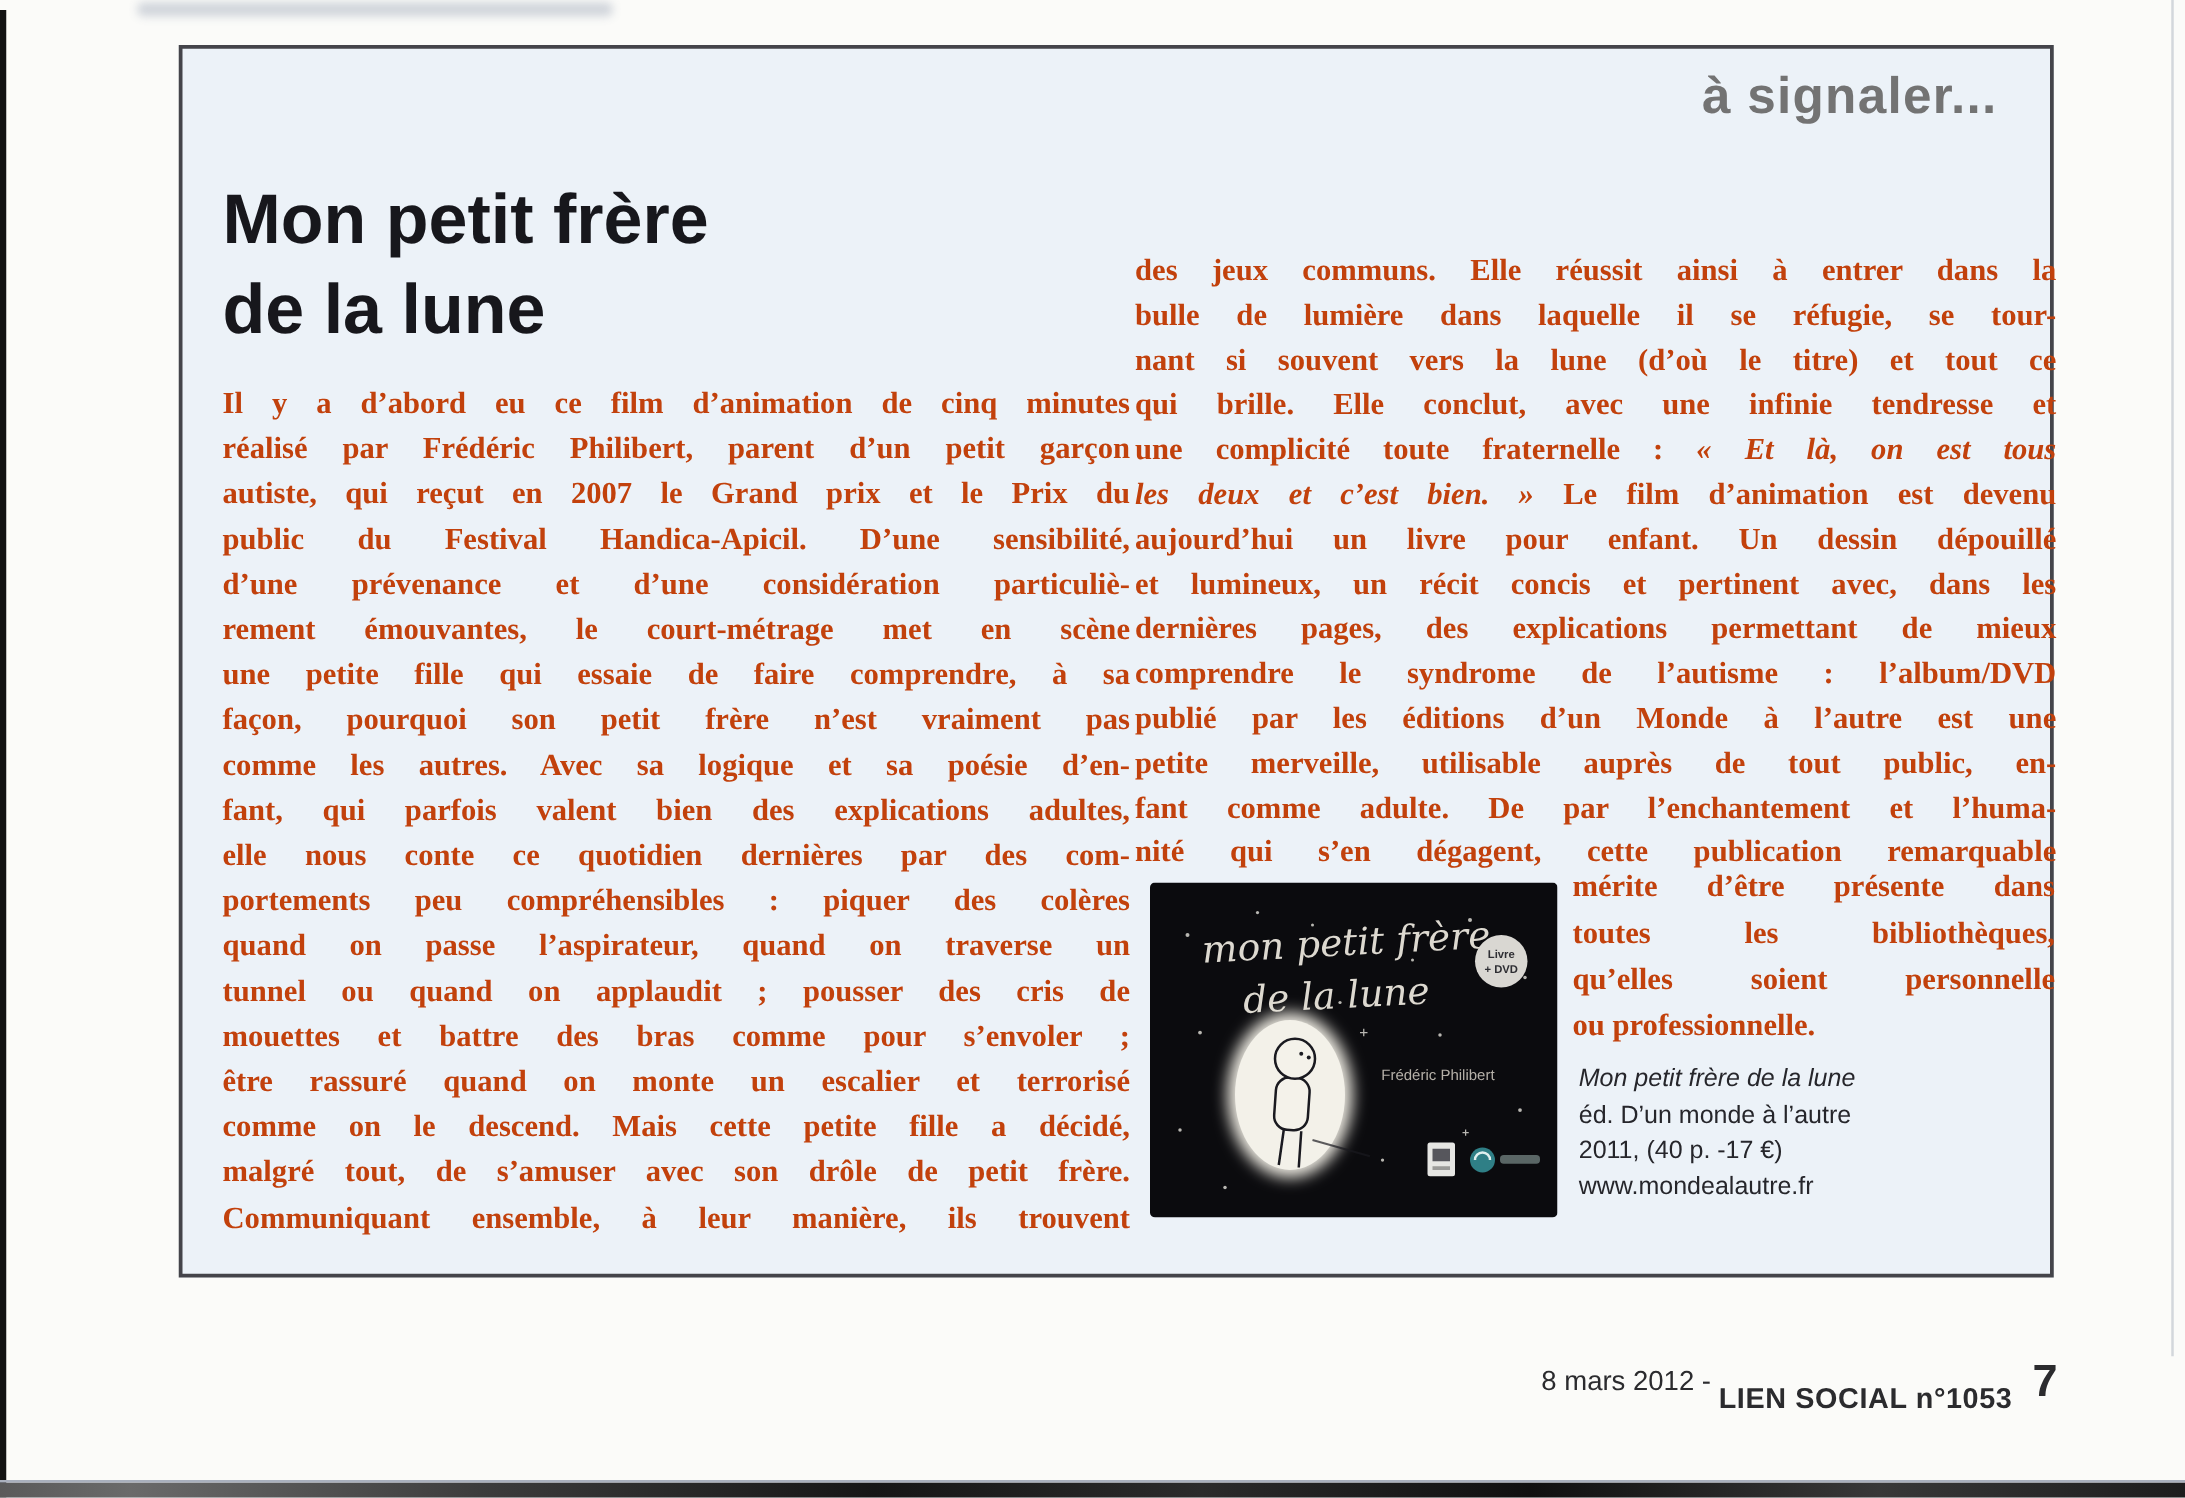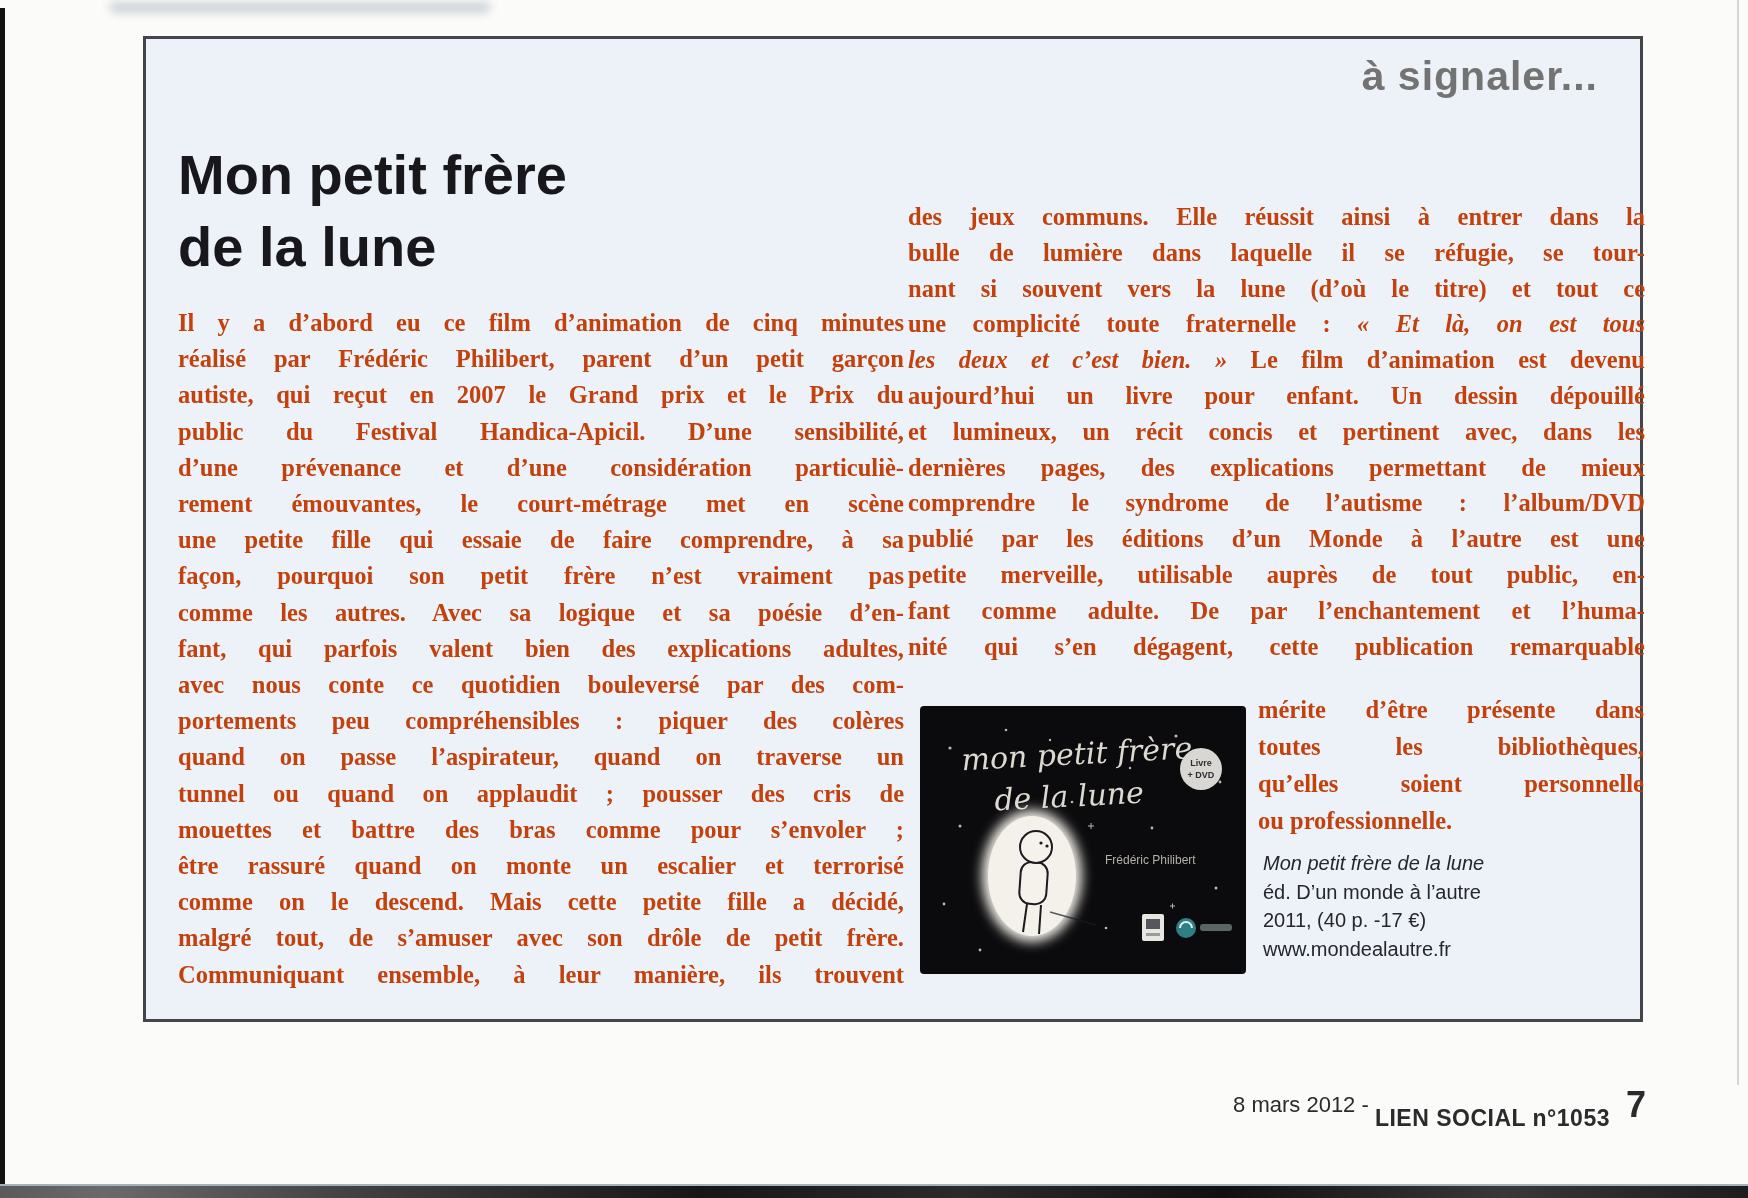--- a/index.html
+++ b/index.html
@@ -81,35 +81,36 @@
     <div class="ln">Il y a d’abord eu ce film d’animation de cinq minutes</div>
     <div class="ln">réalisé par Frédéric Philibert, parent d’un petit garçon</div>
     <div class="ln">autiste, qui reçut en 2007 le Grand prix et le Prix du</div>
     <div class="ln">public du Festival Handica-Apicil. D’une sensibilité,</div>
     <div class="ln">d’une prévenance et d’une considération particuliè-</div>
     <div class="ln">rement émouvantes, le court-métrage met en scène</div>
     <div class="ln">une petite fille qui essaie de faire comprendre, à sa</div>
     <div class="ln">façon, pourquoi son petit frère n’est vraiment pas</div>
     <div class="ln">comme les autres. Avec sa logique et sa poésie d’en-</div>
     <div class="ln">fant, qui parfois valent bien des explications adultes,</div>
-    <div class="ln">avec nous conte ce quotidien bouleversé par des com-</div>
+    <div class="ln">elle nous conte ce quotidien dernières par des com-</div>
     <div class="ln">portements peu compréhensibles : piquer des colères</div>
     <div class="ln">quand on passe l’aspirateur, quand on traverse un</div>
     <div class="ln">tunnel ou quand on applaudit ; pousser des cris de</div>
     <div class="ln">mouettes et battre des bras comme pour s’envoler ;</div>
     <div class="ln">être rassuré quand on monte un escalier et terrorisé</div>
     <div class="ln">comme on le descend. Mais cette petite fille a décidé,</div>
     <div class="ln">malgré tout, de s’amuser avec son drôle de petit frère.</div>
     <div class="ln">Communiquant ensemble, à leur manière, ils trouvent</div>
   </div>
 
   <div class="col col-right">
     <div class="ln">des jeux communs. Elle réussit ainsi à entrer dans la</div>
     <div class="ln">bulle de lumière dans laquelle il se réfugie, se tour-</div>
     <div class="ln">nant si souvent vers la lune (d’où le titre) et tout ce</div>
+    <div class="ln">qui brille. Elle conclut, avec une infinie tendresse et</div>
     <div class="ln"><span>une complicité toute fraternelle : </span><span class="it">« Et là, on est tous</span></div>
     <div class="ln"><span class="it">les deux et c’est bien. » </span><span>Le film d’animation est devenu</span></div>
     <div class="ln">aujourd’hui un livre pour enfant. Un dessin dépouillé</div>
     <div class="ln">et lumineux, un récit concis et pertinent avec, dans les</div>
     <div class="ln">dernières pages, des explications permettant de mieux</div>
     <div class="ln">comprendre le syndrome de l’autisme : l’album/DVD</div>
     <div class="ln">publié par les éditions d’un Monde à l’autre est une</div>
     <div class="ln">petite merveille, utilisable auprès de tout public, en-</div>
     <div class="ln">fant comme adulte. De par l’enchantement et l’huma-</div>
     <div class="ln">nité qui s’en dégagent, cette publication remarquable</div>

